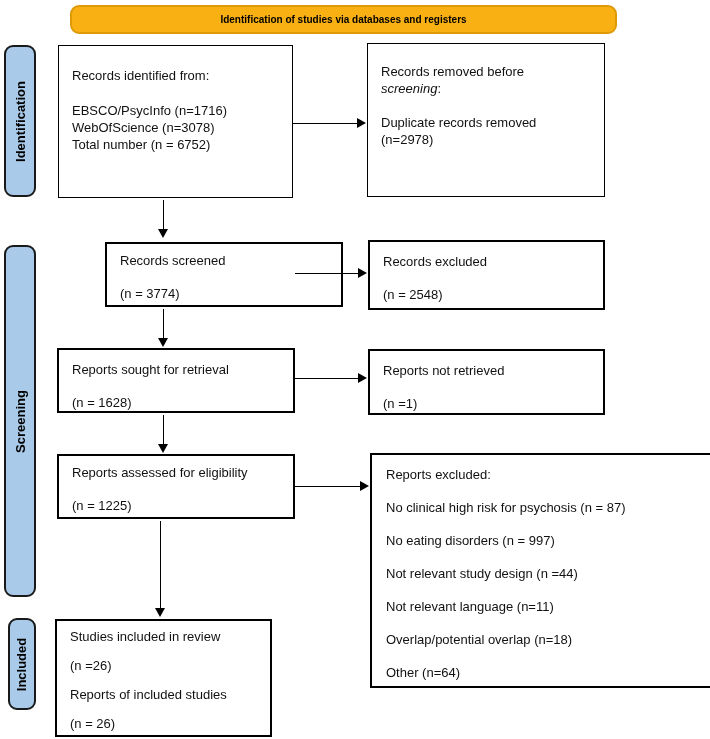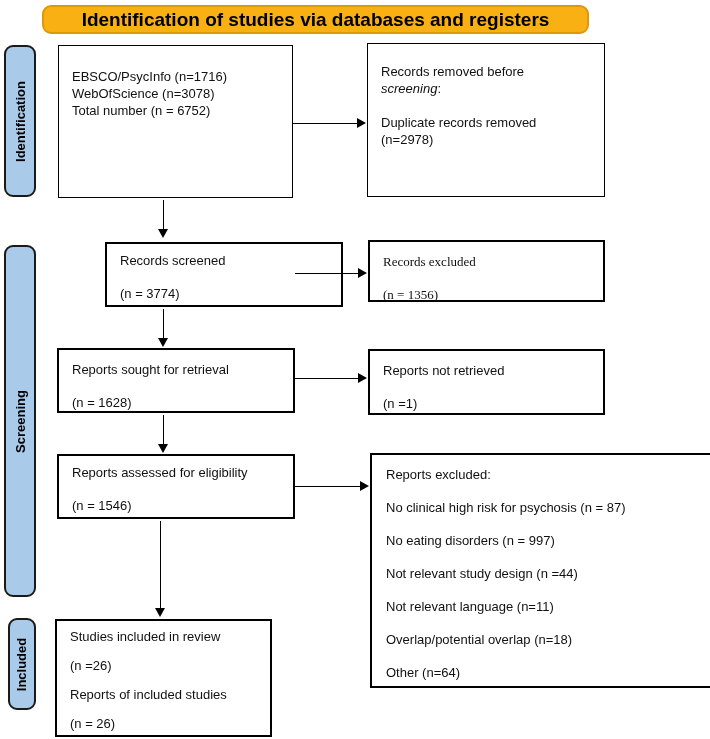--- a/index.html
+++ b/index.html
@@ -3,26 +3,26 @@
 <meta charset="utf-8">
 <style>
   html,body{margin:0;padding:0;background:#ffffff;}
   .canvas{
     position:relative;width:710px;height:739px;background:#fff;
     font-family:"Liberation Sans","DejaVu Sans",sans-serif;color:#111;
     overflow:hidden;
   }
   
   .banner{
-    position:absolute;left:42px;top:5px;width:547px;height:29px;
+    position:absolute;left:70px;top:5px;width:547px;height:29px;
     background:var(--banner-fill,#F9B013);
     border:2px solid var(--banner-border,#DE9A06);
     border-radius:9px;box-sizing:border-box;
     display:flex;align-items:center;justify-content:center;
-    font-weight:bold;font-size:19px;color:#000;
+    font-weight:bold;font-size:10px;color:#000;
   }
   
   .stage{
     position:absolute;background:var(--stage-fill,#A9CBE9);
     border:2px solid var(--stage-border,#1A1A1A);
     border-radius:9px;box-sizing:border-box;
     display:flex;align-items:center;justify-content:center;
   }
   .stage span{
     transform:rotate(-90deg);white-space:nowrap;
@@ -37,21 +37,21 @@
     box-sizing:border-box;font-size:13px;line-height:15px;color:#111;
     padding:12px 13px 0 13px;
   }
   .box.thin{border-width:1.5px;}
   .b1{left:58px;top:45px;width:235px;height:153px;padding-top:22px;line-height:15px;}
   .b1 .heading{margin-bottom:19px;}
   .b1 .item{line-height:17px;}
   .b2{left:367px;top:43px;width:238px;height:154px;padding-top:19px;line-height:17px;}
   .b2 .sentence{margin-bottom:17px;}
   .b3{left:57px;top:242px;width:238px;height:65px;padding-top:9px;margin-left:48px;}
-  .b4{left:368px;top:240px;width:237px;height:62px;font-family:Liberation Serif, serif;}
+  .b4{left:368px;top:240px;width:237px;height:70px;}
   .b5{left:57px;top:348px;width:238px;height:65px;}
   .b6{left:368px;top:349px;width:237px;height:66px;}
   .b7{left:57px;top:454px;width:238px;height:65px;padding-top:9px;}
   .b8{left:370px;top:453px;width:342px;height:235px;padding-top:12px;padding-left:14px;}
   .b8 .reason{margin-bottom:18px;}
   .b9{left:55px;top:619px;width:217px;height:118px;padding-top:8px;}
   .b9 .line{margin-bottom:14px;}
   .line2{margin-top:18px;}
   .em{font-style:italic;}
   
@@ -77,20 +77,21 @@
     <span>Identification</span>
   </div>
   <div class="stage stage-screening">
     <span>Screening</span>
   </div>
   <div class="stage stage-included">
     <span>Included</span>
   </div>
 
   <div class="box thin b1">
+    <div class="heading">Records identified from:</div>
     <div class="item">EBSCO/PsycInfo (n=1716)</div>
     <div class="item">WebOfScience (n=3078)</div>
     <div class="item">Total number (n = 6752)</div>
   </div>
 
   <div class="box thin b2">
     <div class="sentence">
       <span>Records removed before</span><br>
       <span class="em">screening</span><span>:</span>
     </div>
@@ -98,36 +99,36 @@
     <div>(n=2978)</div>
   </div>
 
   <div class="box b3">
     <div>Records screened</div>
     <div class="line2">(n = 3774)</div>
   </div>
 
   <div class="box b4">
     <div>Records excluded</div>
-    <div class="line2">(n = 1356)</div>
+    <div class="line2">(n = 2548)</div>
   </div>
 
   <div class="box b5">
     <div>Reports sought for retrieval</div>
     <div class="line2">(n = 1628)</div>
   </div>
 
   <div class="box b6">
     <div>Reports not retrieved</div>
     <div class="line2">(n =1)</div>
   </div>
 
   <div class="box b7">
     <div>Reports assessed for eligibility</div>
-    <div class="line2">(n = 1546)</div>
+    <div class="line2">(n = 1225)</div>
   </div>
 
   <div class="box b8">
     <div class="reason">Reports excluded:</div>
     <div class="reason">No clinical high risk for psychosis (n = 87)</div>
     <div class="reason">No eating disorders (n = 997)</div>
     <div class="reason">Not relevant study design (n =44)</div>
     <div class="reason">Not relevant language (n=11)</div>
     <div class="reason">Overlap/potential overlap (n=18)</div>
     <div class="reason">Other (n=64)</div>

